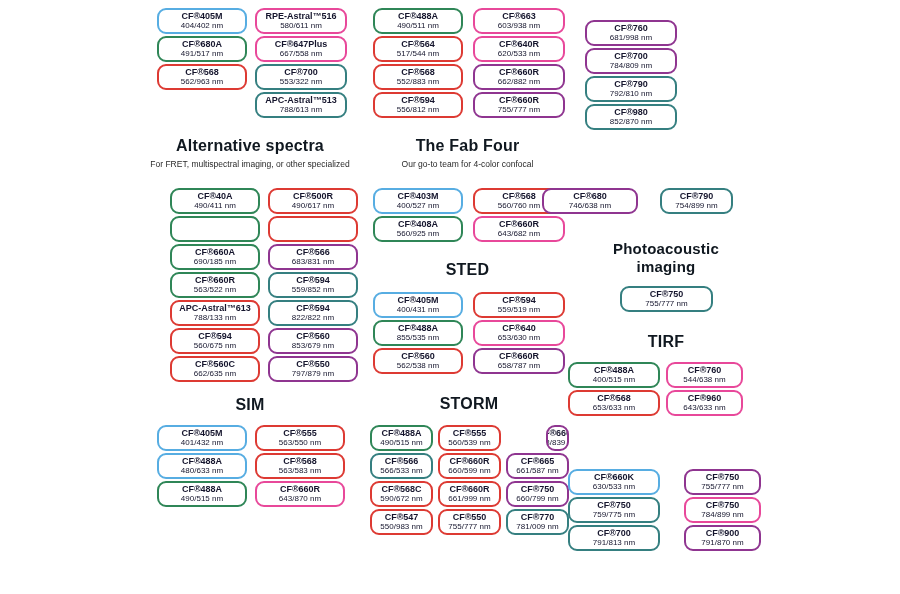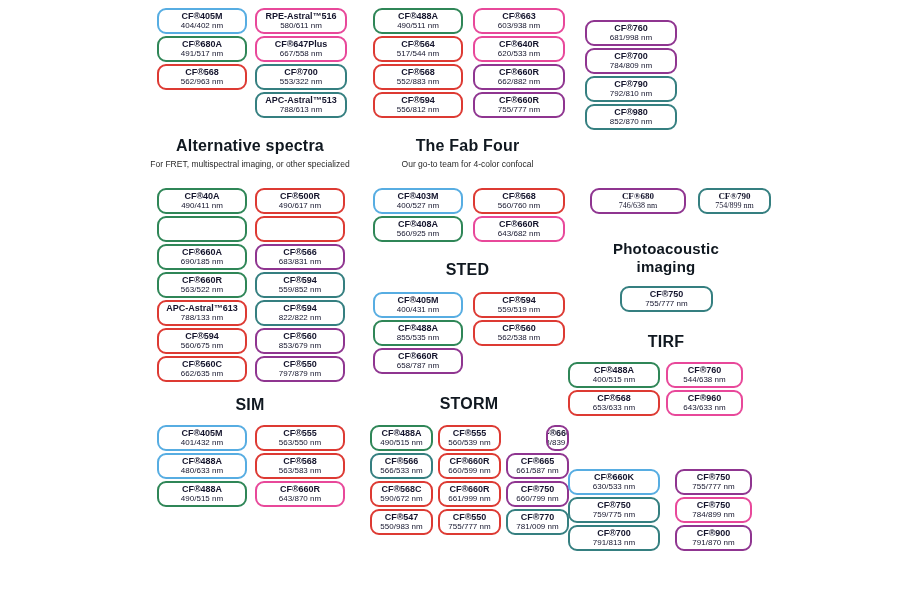--- a/index.html
+++ b/index.html
@@ -20,29 +20,29 @@
   #t-pa{left:610px;top:240px;width:112px;}
   #t-tirf{left:600px;top:333px;width:132px;}
   #t-twop{left:600px;top:440px;width:132px;}
 
   .grid{position:absolute;display:grid;row-gap:2px;column-gap:8px;}
   #g-topA{left:157px;top:8px;grid-template-columns:90px;}
   #g-topB{left:255px;top:8px;grid-template-columns:92px;}
   #g-topC{left:373px;top:8px;grid-template-columns:90px;}
   #g-topD{left:473px;top:8px;grid-template-columns:92px;}
   #g-topE{left:585px;top:20px;grid-template-columns:92px;}
-  #g-alt{left:157px;top:188px;grid-template-columns:90px 90px;}
+  #g-alt{left:170px;top:188px;grid-template-columns:90px 90px;}
   #g-fab{left:373px;top:188px;grid-template-columns:90px 92px;column-gap:10px;}
   #g-sted{left:373px;top:292px;grid-template-columns:90px 92px;column-gap:10px;}
   #g-sim{left:157px;top:425px;grid-template-columns:90px 90px;}
   #g-storm{left:370px;top:425px;grid-template-columns:63px 63px 63px;column-gap:5px;}
-  #g-nearir{left:590px;top:188px;grid-template-columns:96px 73px;column-gap:12px;font-family:Liberation Serif, serif;}
+  #g-nearir{left:542px;top:188px;grid-template-columns:96px 73px;column-gap:22px;}
   #g-pa{left:620px;top:286px;grid-template-columns:93px;}
   #g-tirf{left:568px;top:362px;grid-template-columns:92px 77px;column-gap:6px;}
-  #g-twop{left:568px;top:469px;grid-template-columns:92px 77px;column-gap:15px;}
+  #g-twop{left:568px;top:469px;grid-template-columns:92px 77px;column-gap:24px;}
 
   .pill{box-sizing:border-box;height:26px;background:#ffffff;border:2px solid #888;
         border-radius:9px;display:flex;flex-direction:column;align-items:center;
         justify-content:center;line-height:1.12;overflow:hidden;}
   .pill-name{font-weight:700;font-size:9px;color:#15152d;white-space:nowrap;}
   .pill-val{font-size:8px;color:#15152d;white-space:nowrap;}
 </style>
 </head>
 <body>
 
@@ -225,20 +225,24 @@
         <span class="pill-val">400/431 nm</span>
       </div>
       <div class="pill" style="border-color: rgb(221, 58, 51);">
         <span class="pill-name">CF®594</span>
         <span class="pill-val">559/519 nm</span>
       </div>
       <div class="pill" style="border-color: rgb(47, 134, 87);">
         <span class="pill-name">CF®488A</span>
         <span class="pill-val">855/535 nm</span>
       </div>
+      <div class="pill" style="border-color: rgb(232, 72, 154);">
+        <span class="pill-name">CF®640</span>
+        <span class="pill-val">653/630 nm</span>
+      </div>
       <div class="pill" style="border-color: rgb(221, 58, 51);">
         <span class="pill-name">CF®560</span>
         <span class="pill-val">562/538 nm</span>
       </div>
       <div class="pill" style="border-color: rgb(143, 53, 144);">
         <span class="pill-name">CF®660R</span>
         <span class="pill-val">658/787 nm</span>
       </div>
     </div>
   <div class="grid" id="g-sim">

